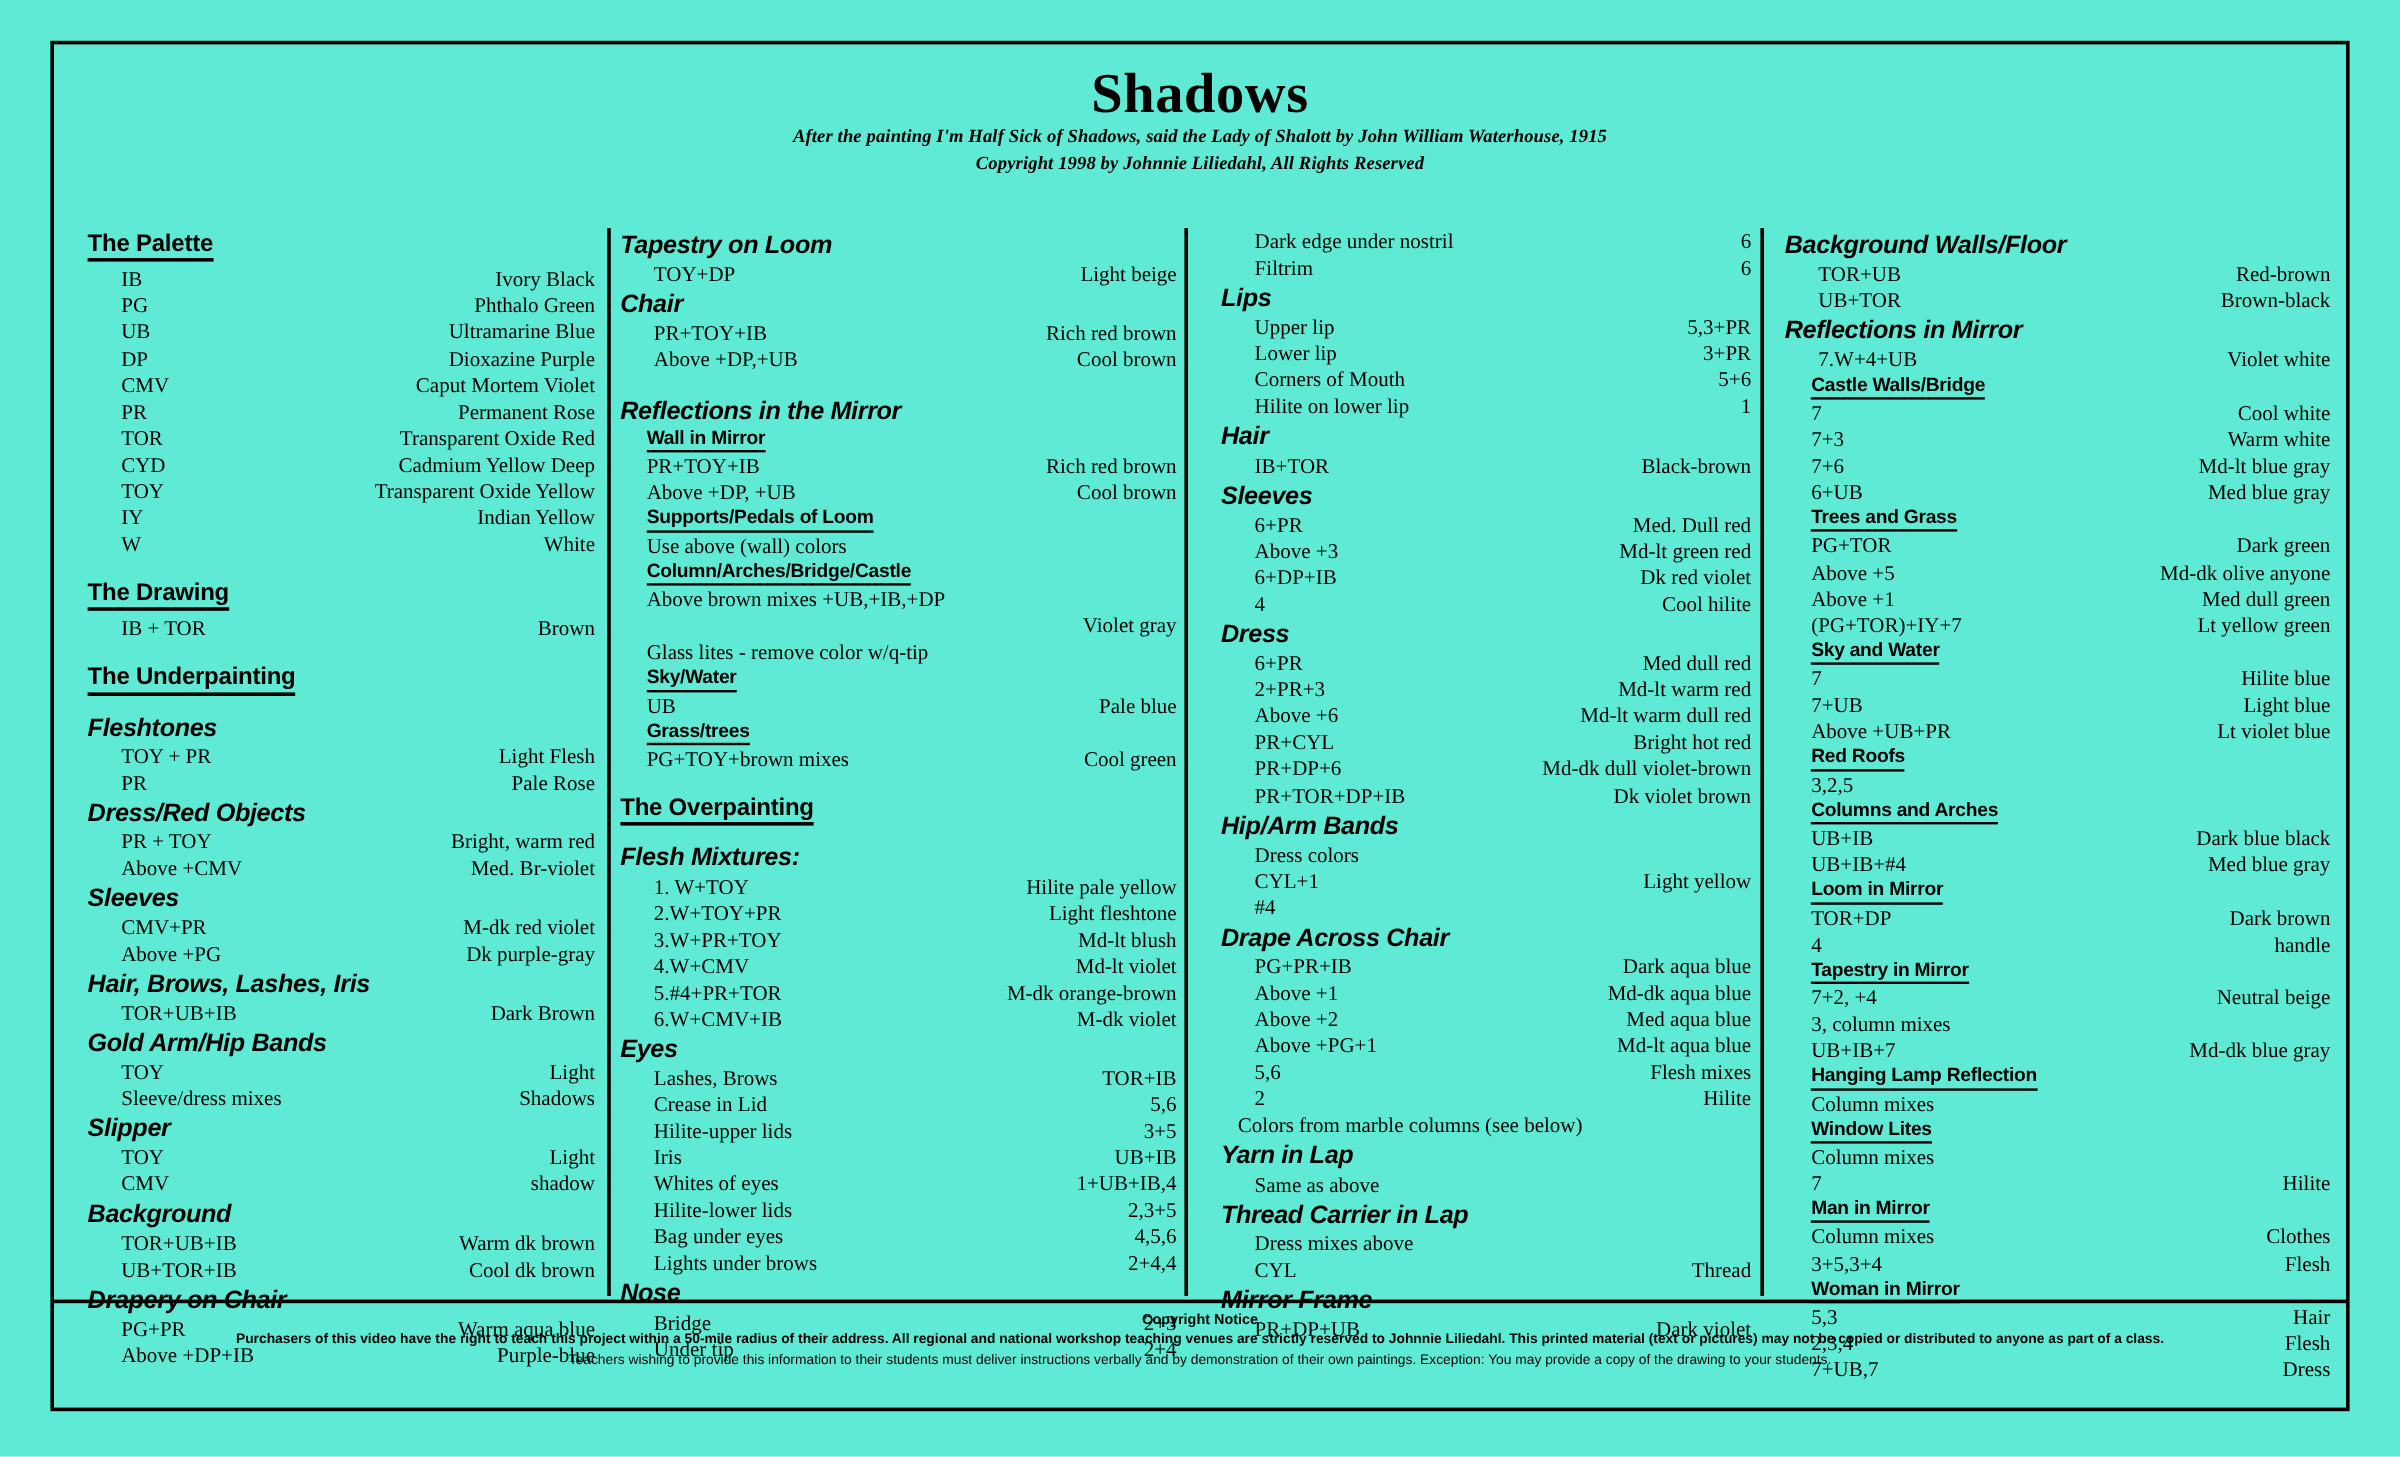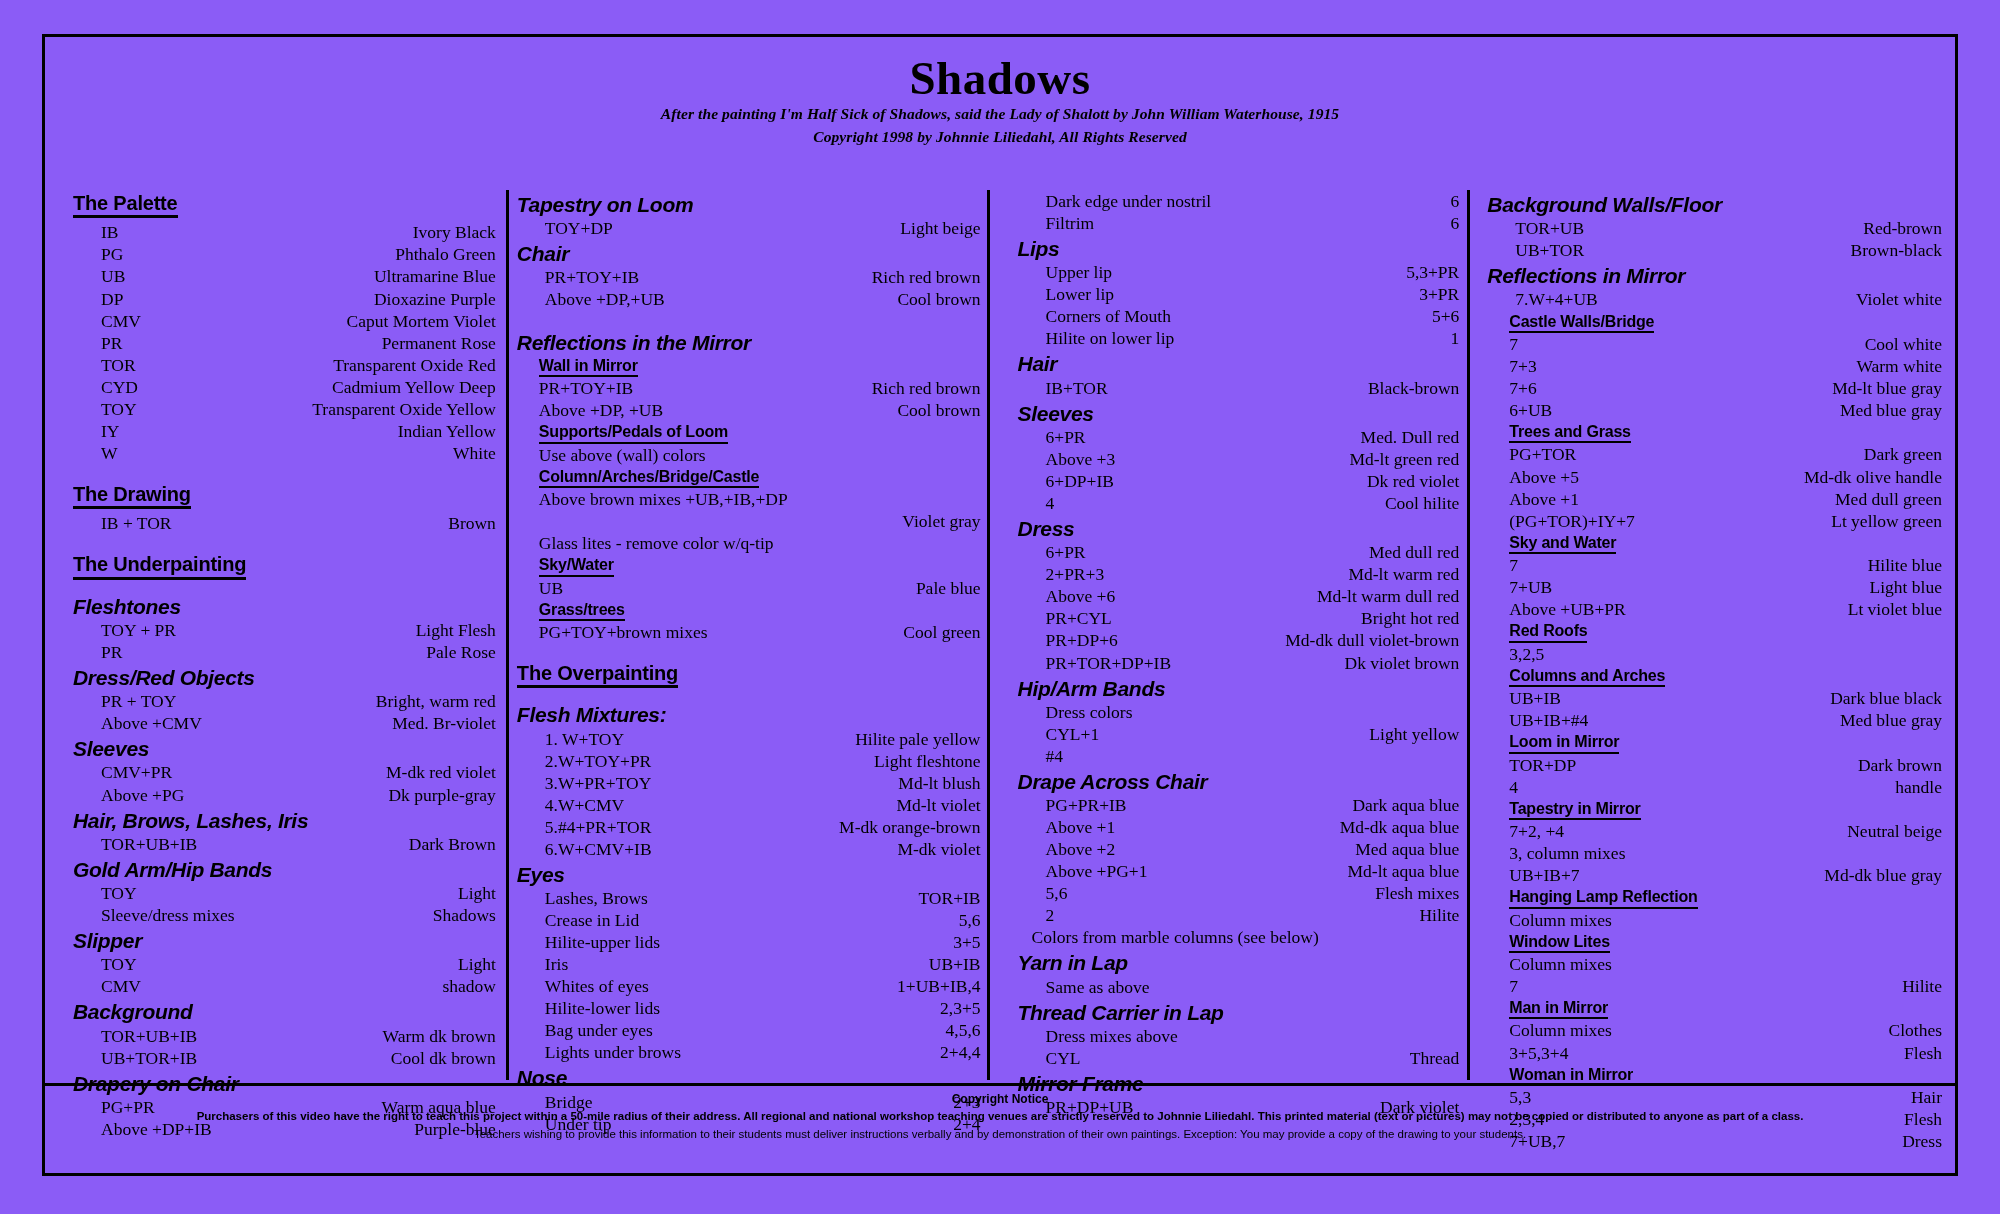--- a/index.html
+++ b/index.html
@@ -4,21 +4,21 @@
 <style>
   html, body {
     margin: 0;
     padding: 0;
     background: #ffffff;
   }
   #page {
     position: relative;
     width: 2000px;
     height: 1214px;
-    background: #8b5cf6;
+    background: #5eead4;
     font-family: "Liberation Serif", serif;
     overflow: hidden;
     box-sizing: border-box;
   }
   #border-frame {
     position: absolute;
     left: 42px;
     top: 34px;
     width: 1916px;
     height: 1142px;
@@ -628,21 +628,21 @@
 
       <div class="h3wrap">
         <div class="h3sec">Trees and Grass</div>
       </div>
       <div class="row tight">
           <span class="lbl">PG+TOR</span>
           <span class="val">Dark green</span>
         </div>
       <div class="row tight">
           <span class="lbl">Above +5</span>
-          <span class="val">Md-dk olive handle</span>
+          <span class="val">Md-dk olive anyone</span>
         </div>
       <div class="row tight">
           <span class="lbl">Above +1</span>
           <span class="val">Med dull green</span>
         </div>
       <div class="row tight">
           <span class="lbl">(PG+TOR)+IY+7</span>
           <span class="val">Lt yellow green</span>
         </div>
 

